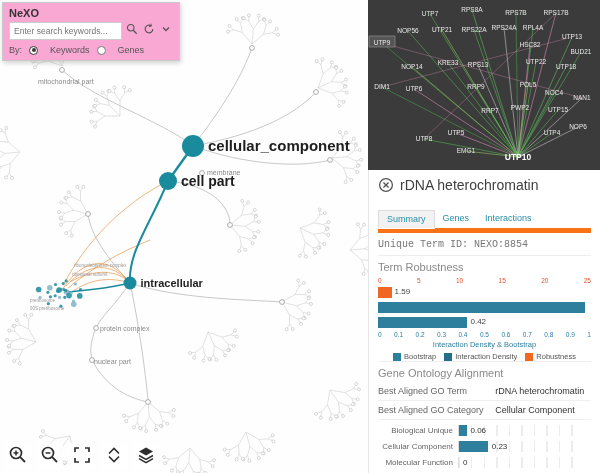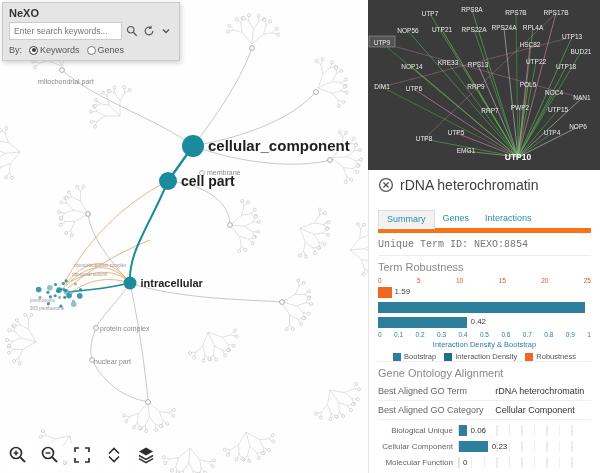--- a/index.html
+++ b/index.html
@@ -5,29 +5,29 @@
   * { box-sizing: border-box; margin: 0; padding: 0; }
   html,body { width:600px; height:473px; overflow:hidden; background:#fff;
     font-family:"Liberation Sans", sans-serif; }
   .app { position:relative; width:600px; height:473px; background:#fff; overflow:hidden; }
   svg { font-family:"Liberation Sans", sans-serif; }
 
   
   .tree-panel { position:absolute; left:0; top:0; width:368px; height:473px; background:#fefefe; }
   #tree-svg { position:absolute; left:0; top:0; }
 
-  .search-widget { position:absolute; left:2px; top:2px; width:178px; background:#e5e5e5;
+  .search-widget { position:absolute; left:2px; top:2px; width:178px; background:#f9a8d4;
     border:1px solid #c9c9c9; box-shadow:1px 2px 5px rgba(0,0,0,.18); padding:4px 6px 5px; z-index:5; }
   .search-title { font-size:11px; font-weight:bold; color:#333; margin-bottom:3px; }
-  .search-row { display:flex; align-items:center; gap:3px; }
+  .search-row { display:flex; gap:3px; }
   .search-row input { flex:1; min-width:0; border:1px solid #ccc; font-size:8.5px; padding:3px 4px;
     color:#555; font-family:"Liberation Sans",sans-serif; }
   .sw-icon { width:14px; height:14px; display:inline-flex; align-items:center; justify-content:center; cursor:pointer; }
   .search-by { display:flex; align-items:center; gap:7px; font-size:9px; color:#555; margin-top:5px; }
-  .search-by label { display:flex; align-items:center; gap:2px; cursor:pointer; }
+  .search-by label { display:flex; align-items:center; gap:12px; cursor:pointer; }
   .radio { width:9px; height:9px; border:1px solid #777; border-radius:50%; display:inline-block;
     position:relative; background:#fff; }
   .radio.checked { border-color:#3a3a3a; }
   .radio.checked::after { content:""; position:absolute; left:1.5px; top:1.5px; right:1.5px; bottom:1.5px;
     background:#3a3a3a; border-radius:50%; }
 
   .tree-toolbar { position:absolute; left:4px; bottom:3px; display:flex; gap:5px; z-index:5; }
   .tool-btn { width:27px; height:27px; display:flex; align-items:center; justify-content:center;
     background:rgba(255,255,255,.85); border:none; cursor:pointer; }
 

